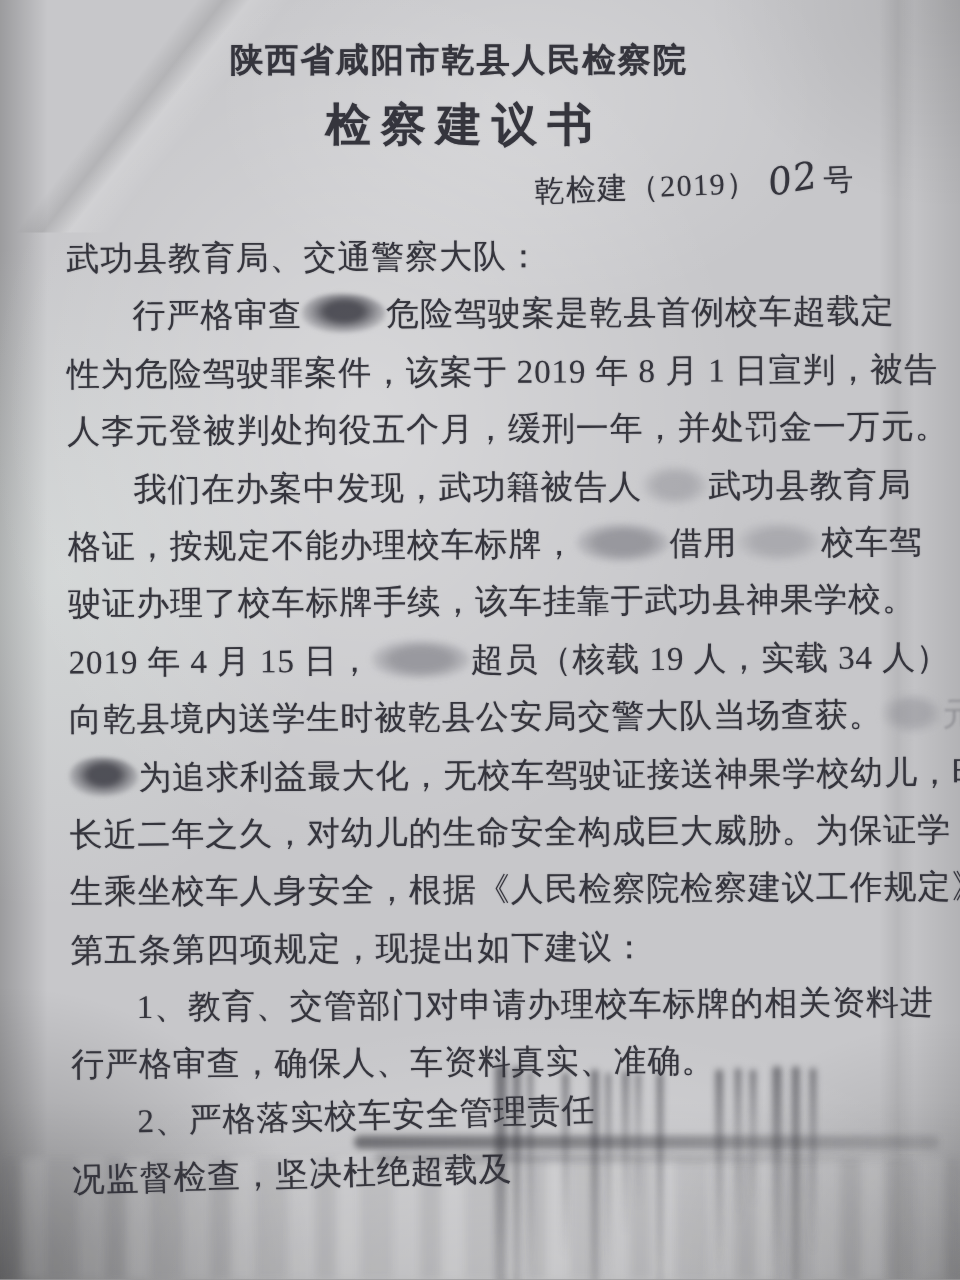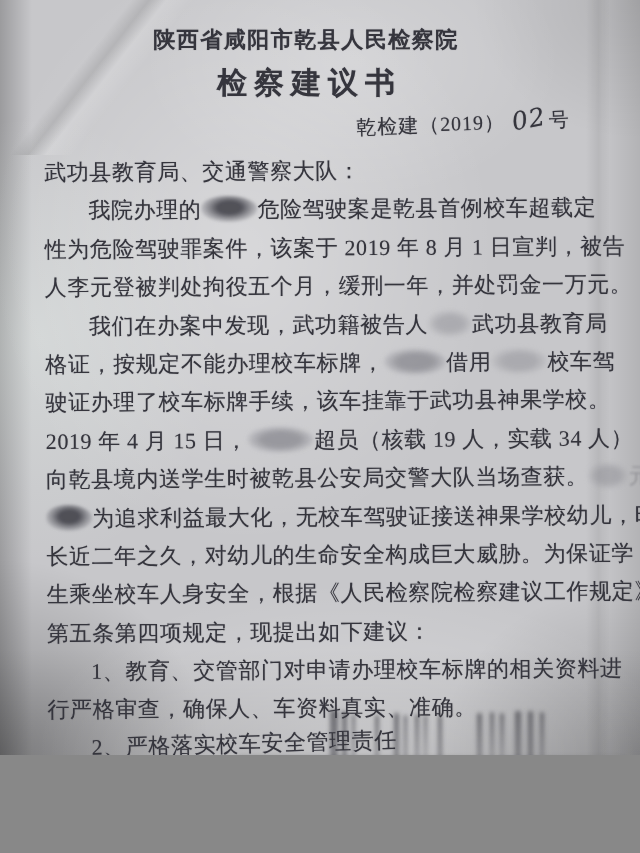--- a/index.html
+++ b/index.html
@@ -1,17 +1,17 @@
 <!DOCTYPE html>
 <html><head>
 <meta charset="utf-8">
 <style>
   html,body{margin:0;padding:0;background:#888;}
   .photo{
-    position:relative;width:640px;height:755px;overflow:hidden;
+    position:relative;width:640px;height:853px;overflow:hidden;
     font-family:"Liberation Serif","DejaVu Serif",serif;
     background-color:#c7c7ca;
     background-image:
       radial-gradient(ellipse 360px 420px at 38% 33%, rgba(255,255,255,0.30), transparent 70%),
       radial-gradient(ellipse 300px 200px at 55% 8%, rgba(255,255,255,0.22), transparent 70%),
       radial-gradient(ellipse 260px 320px at 6% 45%, rgba(236,246,240,0.32), transparent 70%),
       radial-gradient(ellipse 420px 220px at 55% 99%, rgba(255,255,255,0.26), transparent 75%),
       radial-gradient(ellipse 300px 280px at 0% 100%, rgba(0,0,0,0.30), transparent 70%),
       radial-gradient(ellipse 280px 240px at 100% 100%, rgba(0,0,0,0.20), transparent 72%),
       radial-gradient(ellipse 240px 200px at 100% 0%, rgba(0,0,0,0.10), transparent 70%),
@@ -66,21 +66,21 @@
   <div class="bottom-blur"></div>
 
   <div class="doc">
     <div class="t1">陕西省咸阳市乾县人民检察院</div>
     <div class="t2">检察建议书</div>
     <div class="docnum"><span>乾检建（2019）</span><span class="hand">02</span><span>号</span></div>
 
     <div class="body">
       <div class="line">武功县教育局、交通警察大队：</div>
 
-      <div class="line indent"><span>我院办理的</span><span class="smudge sm-dark w56"></span><span>危险驾驶案是乾县首例校车超载定</span></div>
+      <div class="line indent"><span>行严格审查</span><span class="smudge sm-dark w56"></span><span>危险驾驶案是乾县首例校车超载定</span></div>
       <div class="line">性为危险驾驶罪案件，该案于 2019 年 8 月 1 日宣判，被告</div>
       <div class="line">人李元登被判处拘役五个月，缓刑一年，并处罚金一万元。</div>
 
       <div class="line indent"><span>我们在办案中发现，武功籍被告人</span><span class="smudge sm-light w44"></span><span>武功县教育局</span></div>
       <div class="line"><span>格证，按规定不能办理校车标牌，</span><span class="smudge sm-gray w62"></span><span>借用</span><span class="smudge sm-light w56"></span><span>校车驾</span></div>
       <div class="line">驶证办理了校车标牌手续，该车挂靠于武功县神果学校。</div>
       <div class="line"><span>2019 年 4 月 15 日，</span><span class="smudge sm-gray w66"></span><span>超员（核载 19 人，实载 34 人）</span></div>
       <div class="line"><span>向乾县境内送学生时被乾县公安局交警大队当场查获。</span><span class="smudge sm-light w40"></span><span class="ghost">元</span></div>
       <div class="line"><span class="smudge sm-dark w46"></span><span>为追求利益最大化，无校车驾驶证接送神果学校幼儿，时</span></div>
       <div class="line">长近二年之久，对幼儿的生命安全构成巨大威胁。为保证学</div>

